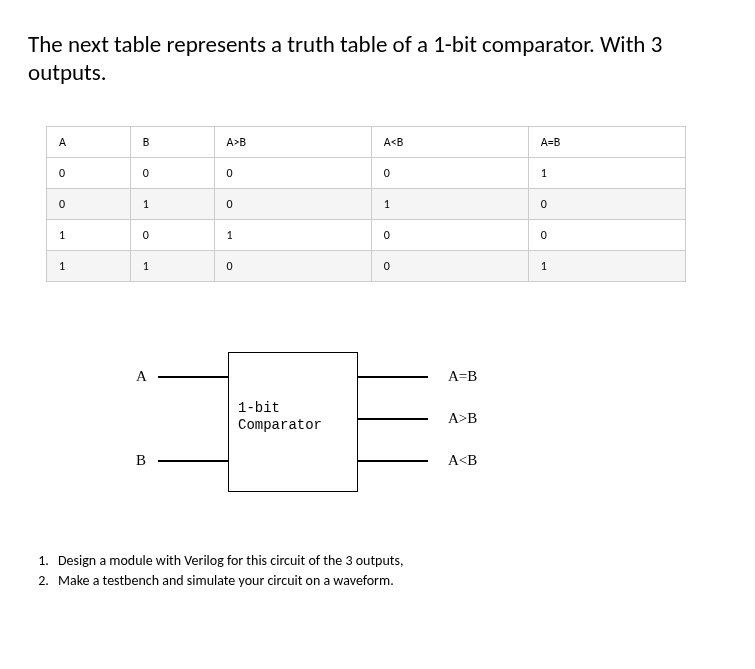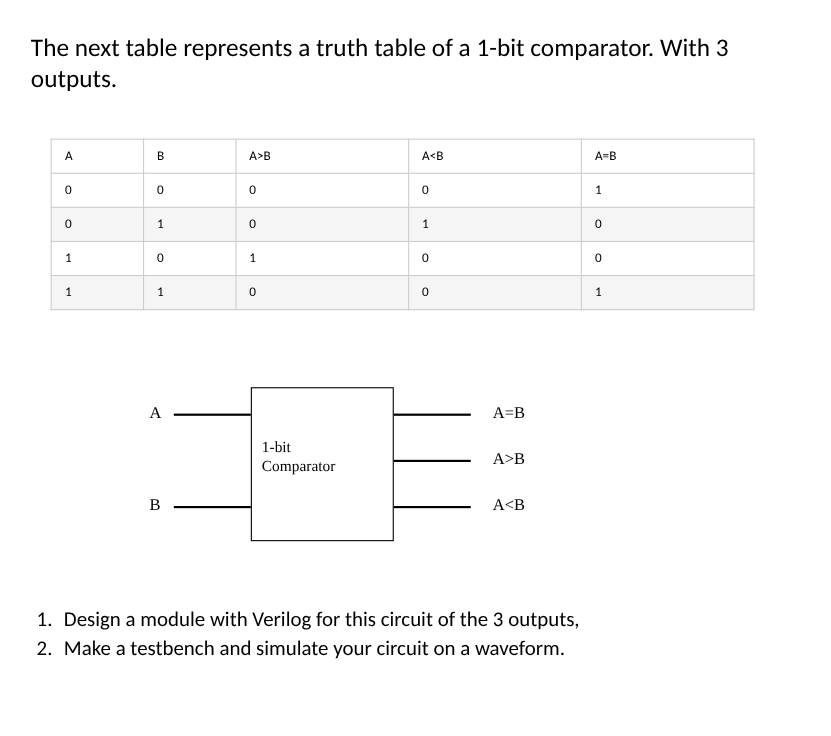--- a/index.html
+++ b/index.html
@@ -54,35 +54,36 @@
       height: 140px;
       border: 1.5px solid #000;
       background: #fff;
     }
     .box-label {
       position: absolute;
       left: 150px;
       top: 68px;
       font-size: 14px;
       line-height: 1.2;
+      font-family: Liberation Mono, monospace;
     }
     .wire { position: absolute; background: #000; }
     .wire-a { left: 70px; top: 44px; width: 70px; height: 1.5px; }
     .wire-b { left: 70px; top: 128px; width: 70px; height: 1.5px; }
     .wire-o1 { left: 270px; top: 44px; width: 70px; height: 1.5px; }
     .wire-o2 { left: 270px; top: 86px; width: 70px; height: 1.5px; }
     .wire-o3 { left: 270px; top: 128px; width: 70px; height: 1.5px; }
     .lbl { position: absolute; }
     .lbl-a { left: 48px; top: 36px; }
     .lbl-b { left: 48px; top: 120px; }
     .lbl-o1 { left: 360px; top: 36px; }
     .lbl-o2 { left: 360px; top: 78px; }
     .lbl-o3 { left: 360px; top: 120px; }
     .questions {
-      font-size: 19px;
+      font-size: 14px;
       padding-left: 24px;
     }
     .questions li {
       margin-bottom: 3px;
       padding-left: 6px;
     }
   </style>
 </head>
 <body>
 

